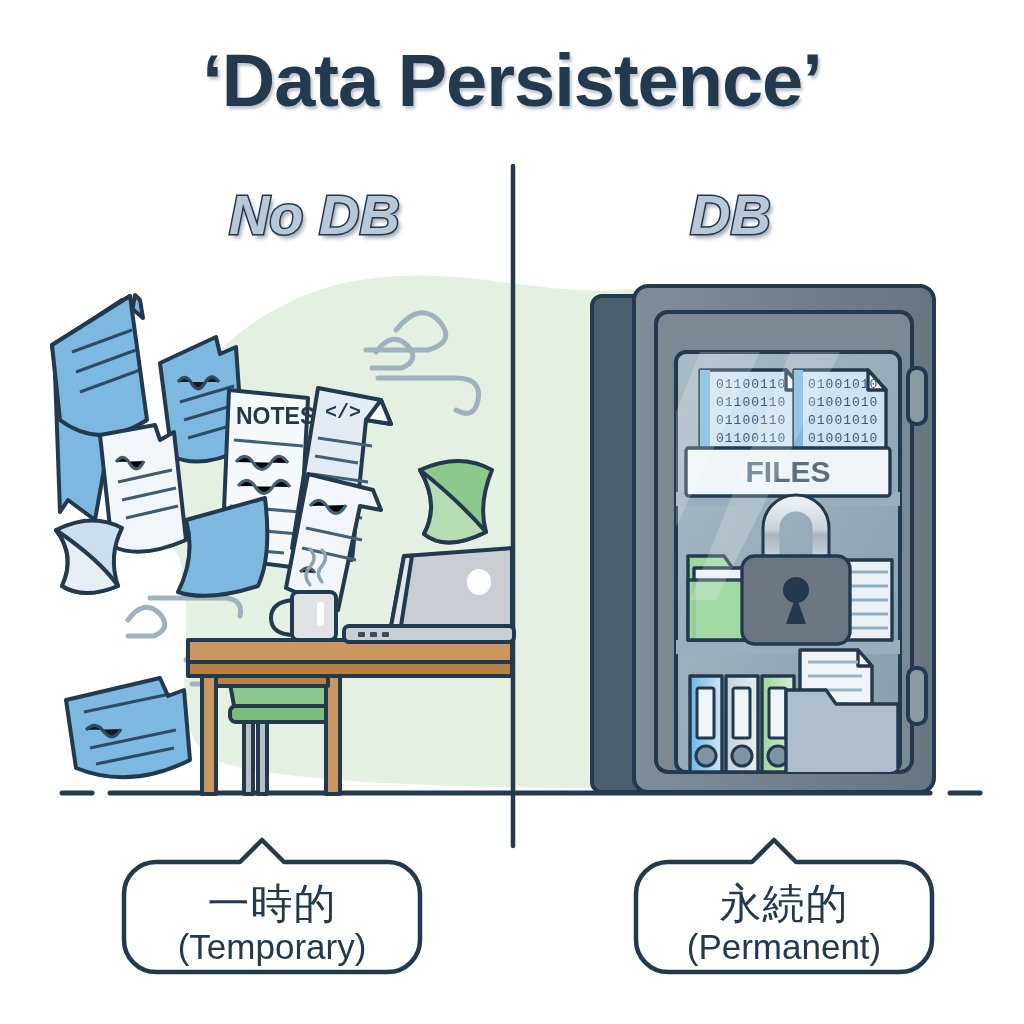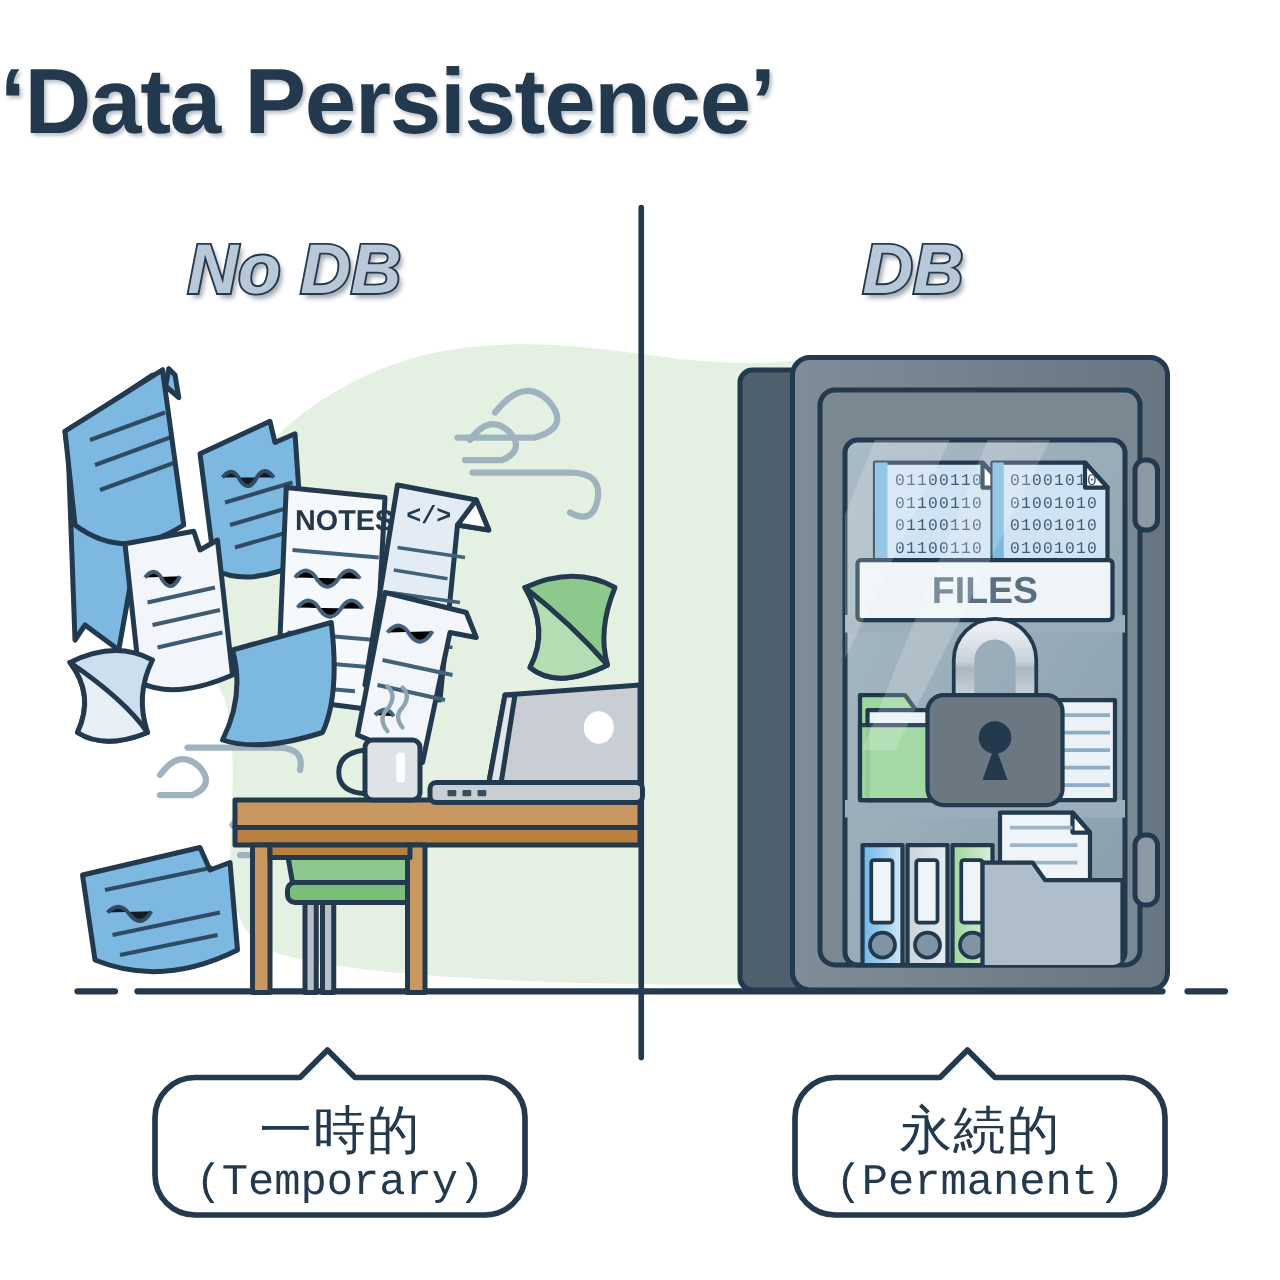--- a/index.html
+++ b/index.html
@@ -2,45 +2,45 @@
 <html><head>
 <meta charset="utf-8">
 <style>
   html,body{margin:0;padding:0;background:#ffffff;}
   body{width:1024px;height:1024px;overflow:hidden;
        font-family:"Liberation Sans","DejaVu Sans",sans-serif;}
   #stage{position:relative;width:1024px;height:1024px;background:#ffffff;}
   #art{position:absolute;inset:0;}
 
   .txt-title{
-    position:absolute;left:0;top:38px;width:1024px;text-align:left;
+    position:absolute;left:0;top:38px;width:1024px;text-align:center;
     font-size:74px;font-weight:bold;color:#22394e;letter-spacing:-1px;
     text-shadow:2px 3px 3px rgba(40,60,80,.30);
     font-family:"Liberation Sans","DejaVu Sans",sans-serif;
   }
   .txt-side{
     position:absolute;top:182px;font-size:56px;font-weight:bold;font-style:italic;
     background:linear-gradient(180deg,#cfd9e1 0%,#eef3f7 38%,#8fa6b8 62%,#5d7displaced 100%);
     font-family:"Liberation Sans","DejaVu Sans",sans-serif;
   }
-  .nodb{left:150px;width:250px;text-align:left;}
+  .nodb{left:150px;width:250px;text-align:right;}
   .db{left:690px;width:200px;text-align:left;}
   .emboss{
     font-size:56px;font-weight:bold;font-style:italic;
     color:#b9c8d6;
     -webkit-text-stroke:3px #22394e;
     paint-order:stroke fill;
     text-shadow:3px 4px 4px rgba(40,60,80,.45);
   }
   .callout-text{
     position:absolute;text-align:center;color:#22394e;line-height:1.12;
     font-family:"Liberation Sans","DejaVu Sans",sans-serif;
   }
   .cjk{font-size:42px;font-weight:500;display:block;letter-spacing:1px;}
-  .rom{font-size:35px;font-weight:400;display:block;font-family:Liberation Mono, monospace;}
+  .rom{font-size:35px;font-weight:400;display:block;}
 </style>
 </head>
 <body>
 
 <div id="stage">
 
   <svg id="art" viewBox="0 0 1024 1024" xmlns="http://www.w3.org/2000/svg">
     <defs>
       <linearGradient id="gMetal" x1="0" y1="0" x2="0" y2="1">
         <stop offset="0" stop-color="#e8edf1"></stop>

